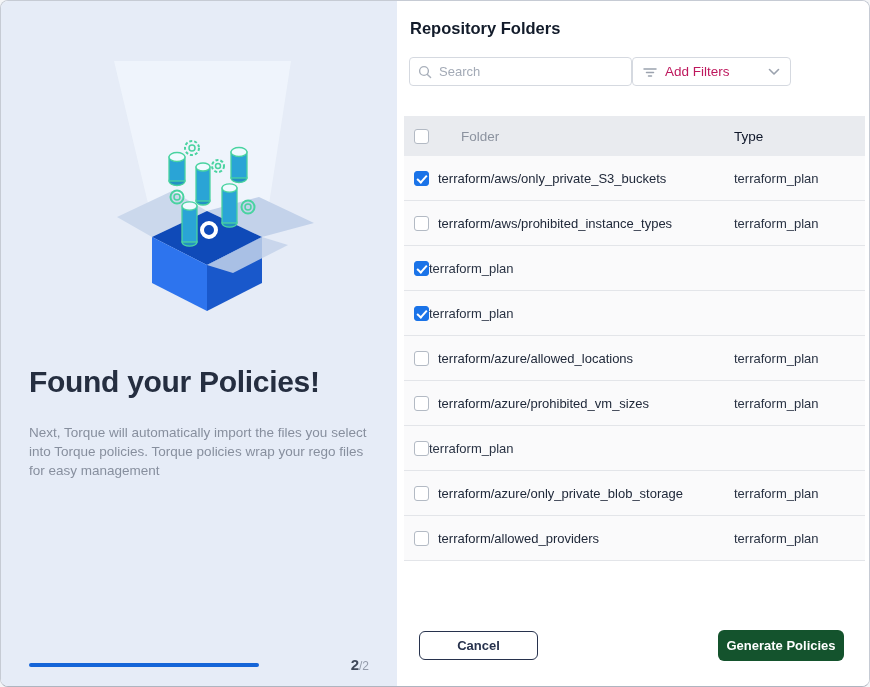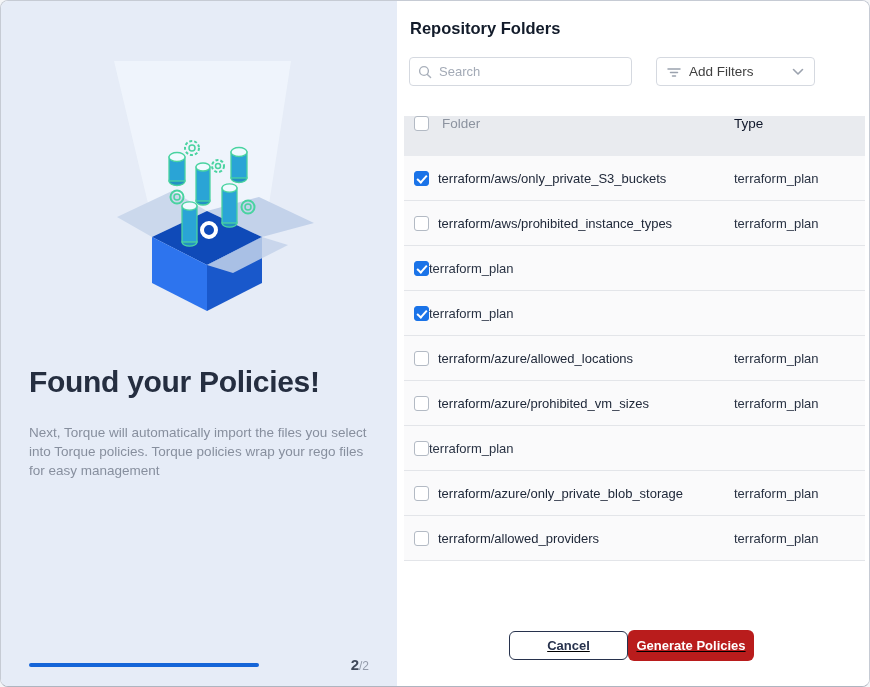--- a/index.html
+++ b/index.html
@@ -52,21 +52,21 @@
     flex: 1; background: #ffffff;
     display: flex; flex-direction: column;
     position: relative;
   }
   .panel-title {
     margin: 18px 0 0 13px;
     font-size: 16.5px; font-weight: 700; color: #121b2a;
   }
   .controls-row {
     display: flex; align-items: flex-end;
-    margin: 19px 0 0 12px; gap: 24px;
+    margin: 19px 0 0 12px; gap: 0;
   }
   .search-box {
     width: 223px; height: 29px;
     border: 1px solid #d5d9e0; border-radius: 4px;
     display: flex; align-items: center;
     padding: 0 8px; background: #fff;
   }
   .search-box svg { flex-shrink: 0; }
   .search-box input {
     border: none; outline: none; flex: 1;
@@ -74,28 +74,28 @@
     font-size: 13px; color: #3c4555; margin-left: 7px; min-width: 0;
     background: transparent;
   }
   .search-box input::placeholder { color: #a3aab6; }
   .filters-box {
     width: 159px; height: 29px;
     border: 1px solid #d5d9e0; border-radius: 4px;
     display: flex; align-items: center;
     padding: 0 10px; background: #fff; cursor: pointer;
   }
-  .filters-label { font-size: 13.5px; color: #404040; margin-left: 8px; }
+  .filters-label { font-size: 13.5px; color: #be185d; margin-left: 8px; }
   .filters-box .chevron { margin-left: auto; }
   
   .table { margin: 30px 4px 0 7px; }
   .t-header {
     height: 40px; background: #e9ebef;
-    display: flex; align-items: flex-start;
-    font-size: 13.5px; color: #8c939f;
+    display: flex; align-items: center;
+    font-size: 13.5px; color: #8c939f; gap: 19px;
   }
   .t-row {
     height: 45px; background: #fafafb;
     border-bottom: 1px solid #e3e5e9;
     display: flex; align-items: center;
     font-size: 13px; color: #20293a;
     cursor: pointer;
   }
   .cell-check { margin-left: 10px; flex-shrink: 0; display:flex; }
   .cell-folder { flex: 1; margin-left: 9px; }
@@ -112,32 +112,32 @@
   .checkbox.checked { background: #1a73e8; border-color: #1a73e8; }
   .checkbox.checked::after {
     content: ""; position: absolute;
     left: 4px; top: 1px; width: 4px; height: 8px;
     border-right: 2px solid #fff; border-bottom: 2px solid #fff;
     transform: rotate(42deg);
   }
   
   .footer-row {
     position: absolute; left: 22px; right: 25px; bottom: 25px;
-    display: flex; justify-content: center; align-items: center; text-decoration: underline;
+    display: flex; justify-content: space-between; align-items: center;
   }
   .btn-cancel {
     width: 119px; height: 29px;
     background: #fff; border: 1.5px solid #27324d; border-radius: 6px;
     font-family: "Liberation Sans", sans-serif;
     font-size: 13px; font-weight: 700; color: #27324d;
     cursor: pointer;
   }
   .btn-generate {
     width: 126px; height: 31px;
-    background: #b91c1c; border: none; border-radius: 6px;
+    background: #14532d; border: none; border-radius: 6px;
     font-family: "Liberation Sans", sans-serif;
     font-size: 13px; font-weight: 700; color: #ffffff;
     cursor: pointer;
   }
 </style>
 </head>
 <body>
 
 <div class="modal">
 

